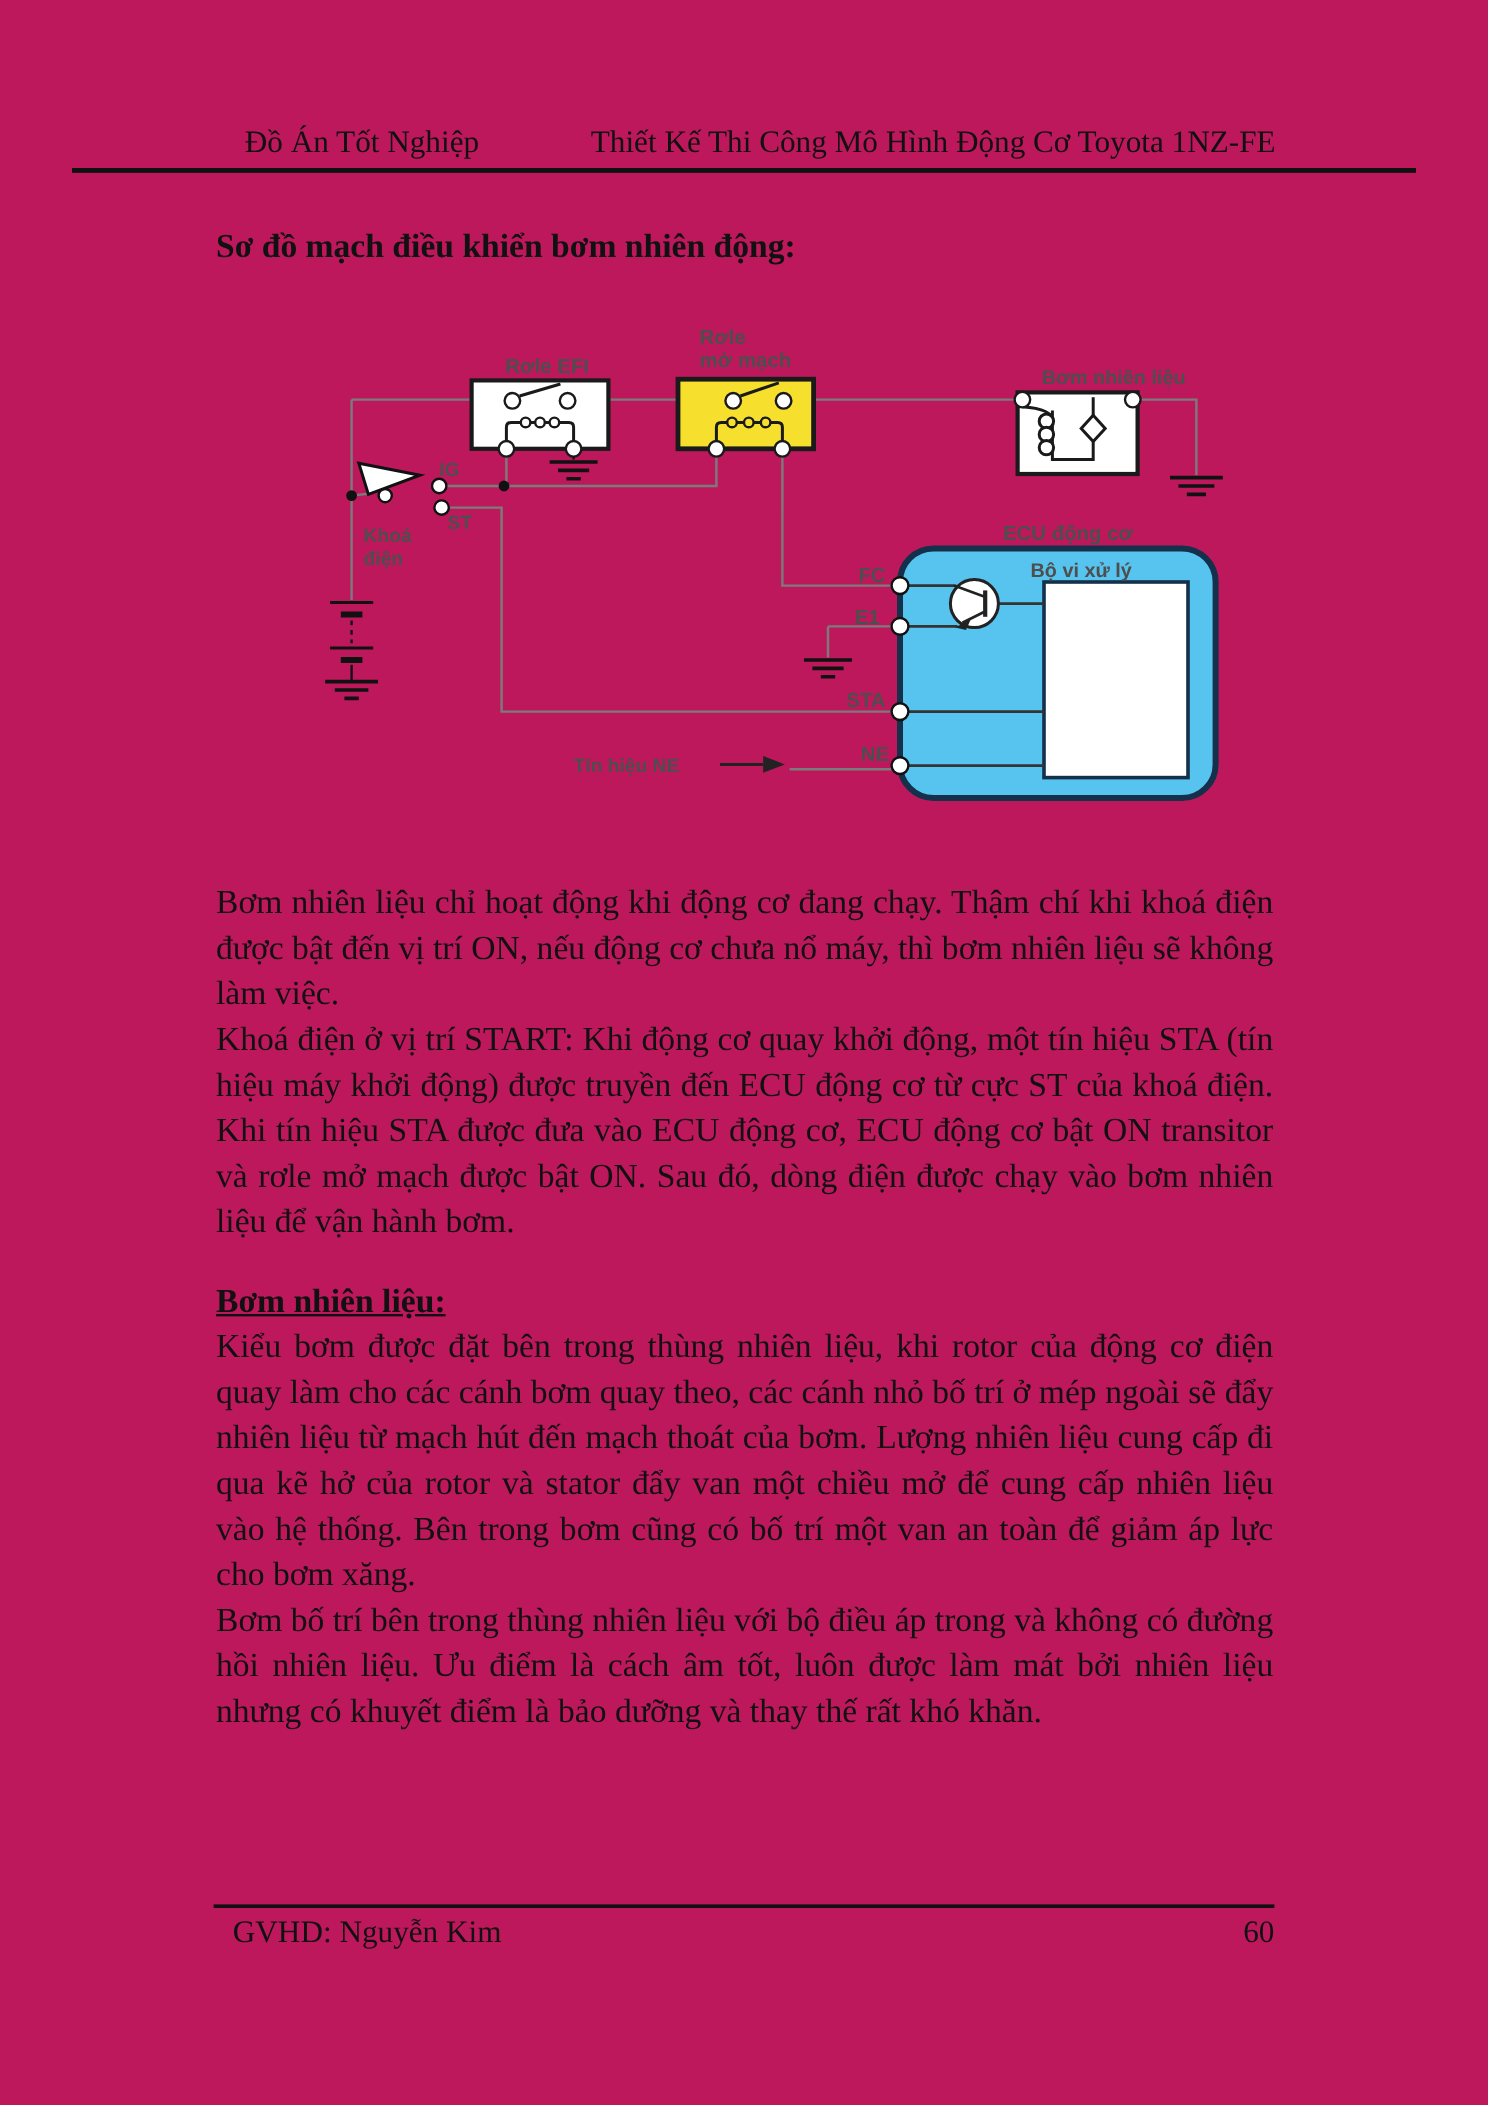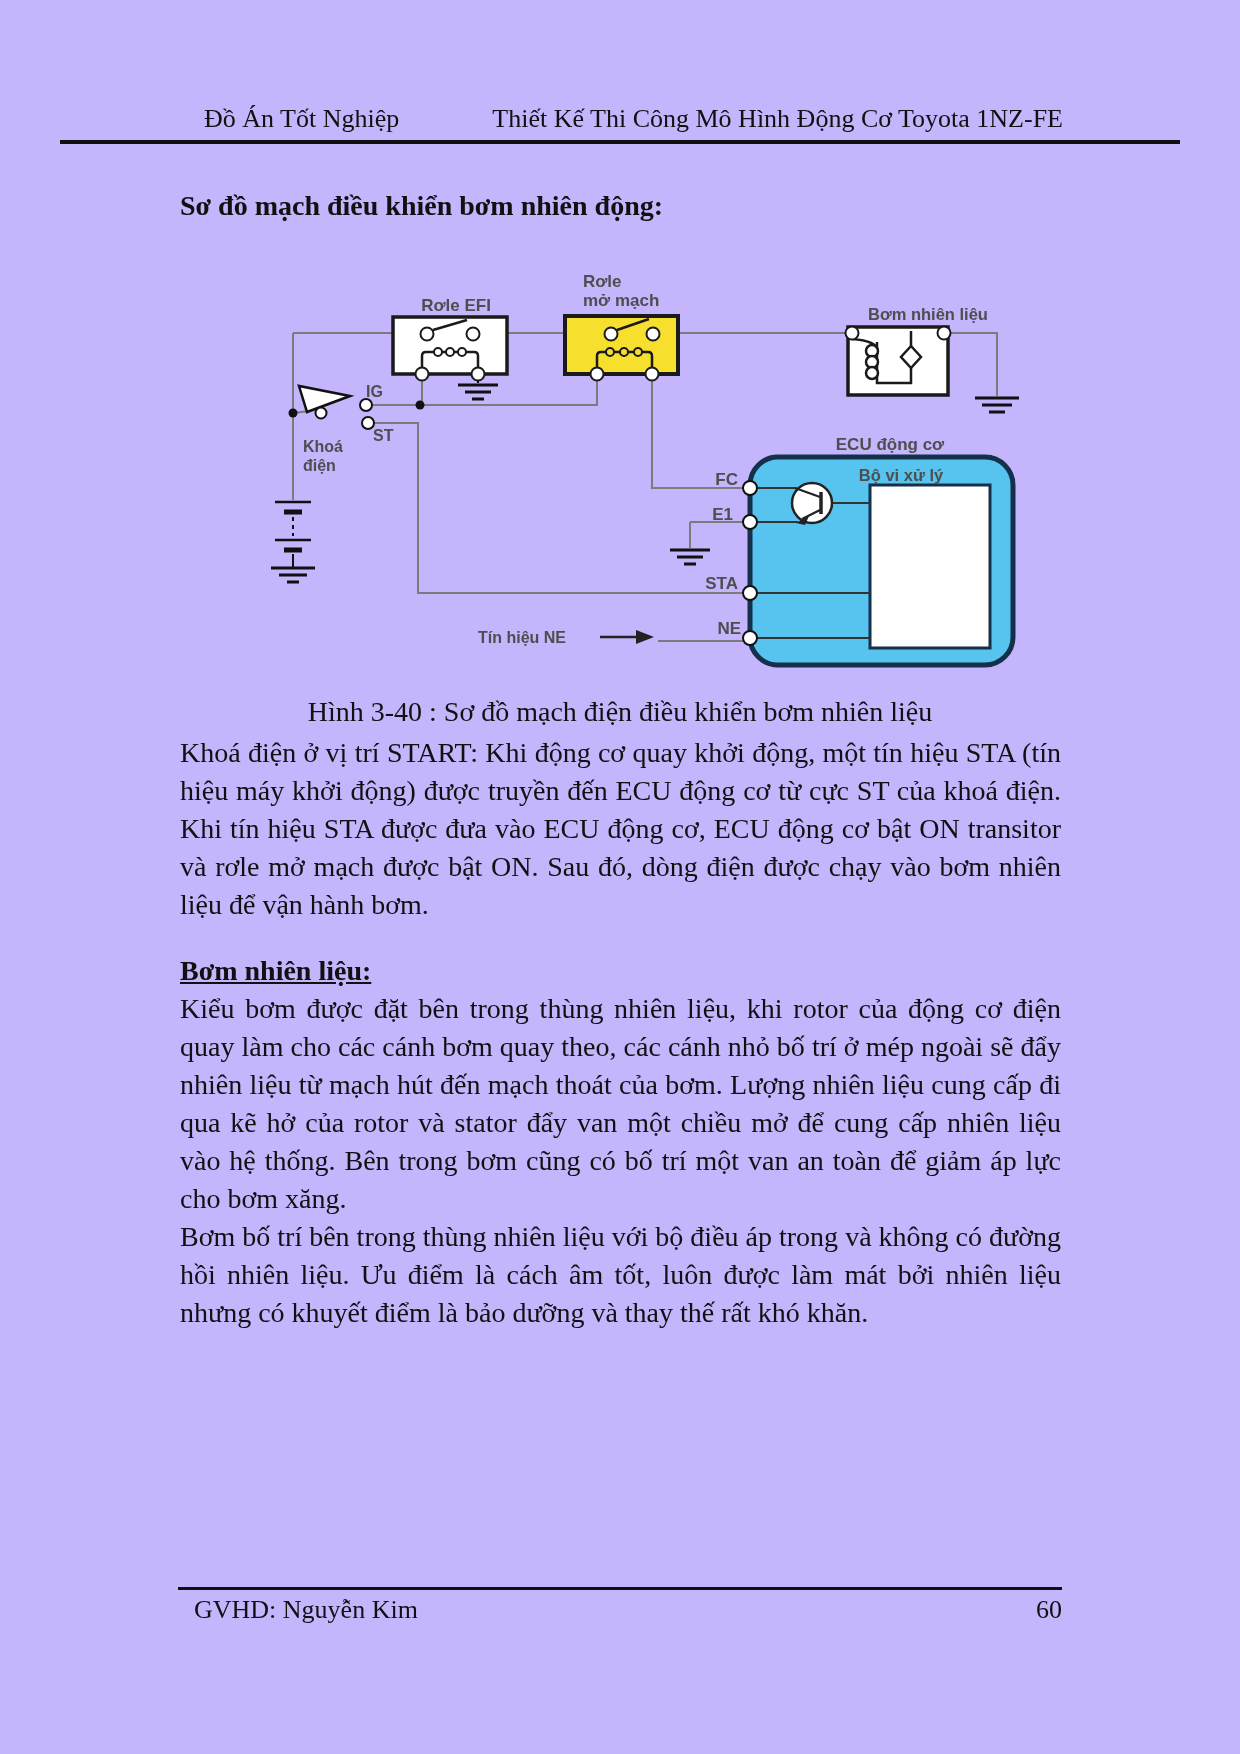--- a/index.html
+++ b/index.html
@@ -1,16 +1,16 @@
 <!DOCTYPE html>
 <html><head>
 <meta charset="utf-8">
 <style>
   html,body{margin:0;padding:0;background:#ffffff;}
-  #page{position:relative;width:1240px;height:1754px;background:#c4b5fd;overflow:hidden;
+  #page{position:relative;width:1240px;height:1754px;background:#be185d;overflow:hidden;
         font-family:"Liberation Serif", serif;color:#111;}
   .abs{position:absolute;}
   
   #hdr{top:103px;left:180px;width:883px;display:flex;justify-content:space-between;
        font-size:26px;line-height:32px;}
   #hdr .hl{padding-left:24px;}
   #hdr-rule{top:140px;left:60px;width:1120px;height:4px;background:#101010;}
   
   #h1{top:190px;left:180px;width:880px;font-size:28px;font-weight:700;}
   #caption{top:696px;left:180px;width:880px;text-align:center;font-size:28px;}
@@ -159,23 +159,23 @@
     <text x="303" y="471" font-size="16">điện</text>
     <text x="366" y="397" font-size="16">IG</text>
     <text x="373" y="441" font-size="16">ST</text>
     <text x="738" y="485" font-size="17" text-anchor="end">FC</text>
     <text x="733" y="520" font-size="17" text-anchor="end">E1</text>
     <text x="738" y="589" font-size="17" text-anchor="end">STA</text>
     <text x="741" y="634" font-size="17" text-anchor="end">NE</text>
     <text x="478" y="643" font-size="16">Tín hiệu NE</text>
   </svg>
 
-  <div class="abs" id="caption">Hình 3-40 : Sơ đồ mạch điện điều khiển bơm nhiên liệu</div>
 
   <div class="abs" id="body">
+    <p>Bơm nhiên liệu chỉ hoạt động khi động cơ đang chạy. Thậm chí khi khoá điện được bật đến vị trí ON, nếu động cơ chưa nổ máy, thì bơm nhiên liệu sẽ không làm việc.</p>
     <p>Khoá điện ở vị trí START: Khi động cơ quay khởi động, một tín hiệu STA (tín hiệu máy khởi động) được truyền đến ECU động cơ từ cực ST của khoá điện. Khi tín hiệu STA được đưa vào ECU động cơ, ECU động cơ bật ON transitor và rơle mở mạch được bật ON. Sau đó, dòng điện được chạy vào bơm nhiên liệu để vận hành bơm.</p>
     <p class="subhead">Bơm nhiên liệu:</p>
     <p>Kiểu bơm được đặt bên trong thùng nhiên liệu, khi rotor của động cơ điện quay làm cho các cánh bơm quay theo, các cánh nhỏ bố trí ở mép ngoài sẽ đẩy nhiên liệu từ mạch hút đến mạch thoát của bơm. Lượng nhiên liệu cung cấp đi qua kẽ hở của rotor và stator đẩy van một chiều mở để cung cấp nhiên liệu vào hệ thống. Bên trong bơm cũng có bố trí một van an toàn để giảm áp lực cho bơm xăng.</p>
     <p>Bơm bố trí bên trong thùng nhiên liệu với bộ điều áp trong và không có đường hồi nhiên liệu. Ưu điểm là cách âm tốt, luôn được làm mát bởi nhiên liệu nhưng có khuyết điểm là bảo dưỡng và thay thế rất khó khăn.</p>
   </div>
 
   <div class="abs" id="ftr-rule"></div>
   <div class="abs" id="ftr">
     <span class="fl">GVHD: Nguyễn Kim</span>
     <span class="fr">60</span>

